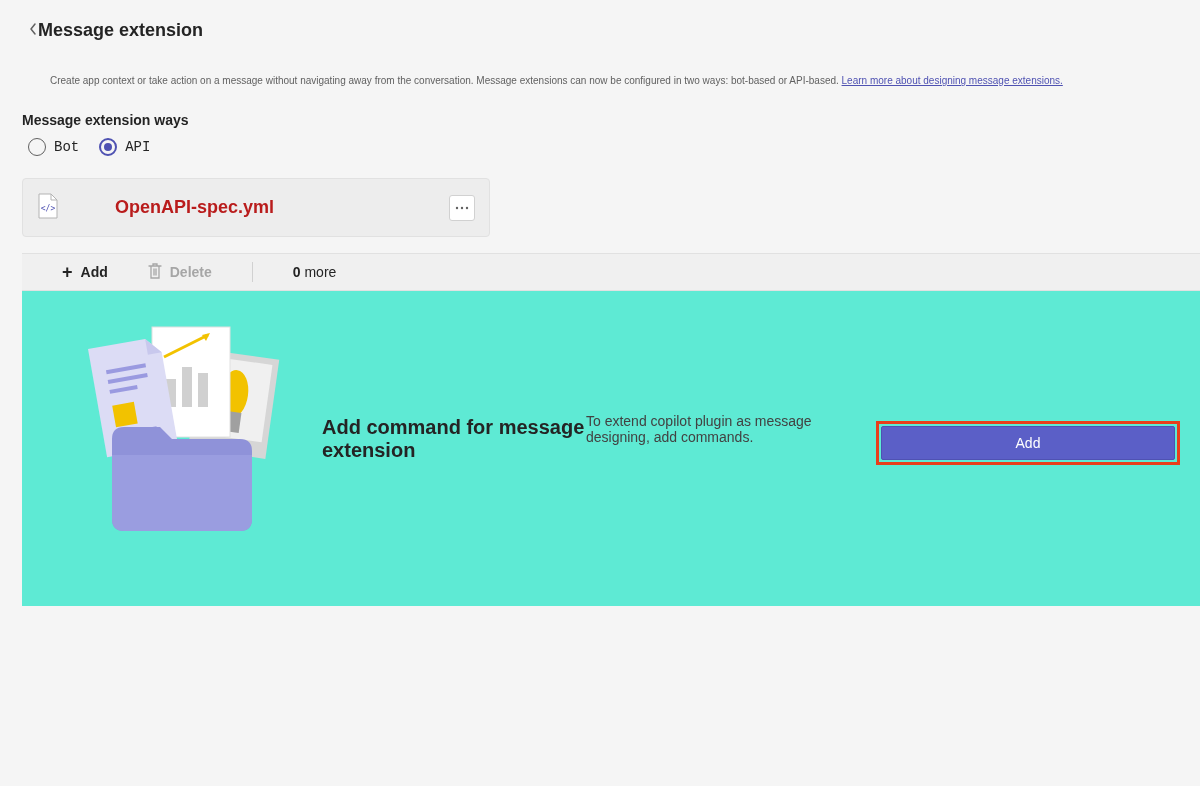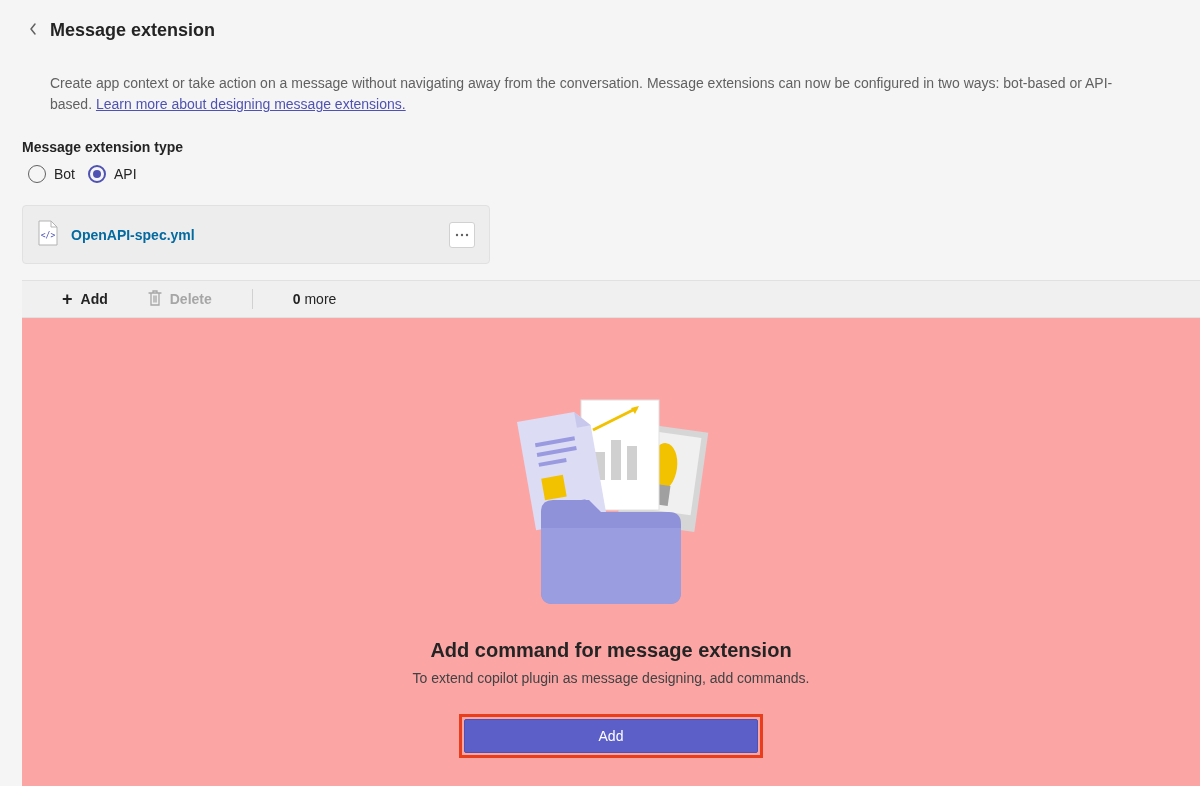--- a/index.html
+++ b/index.html
@@ -8,60 +8,60 @@
       background: #f5f5f5;
       color: #242424;
       font-size: 14px;
     }
     .page {
       padding: 20px 0 0 0;
     }
     .header-row {
       display: flex;
       align-items: center;
-      gap: 12px;
       padding: 0 28px;
       margin-bottom: 8px;
     }
     .back-chevron {
       font-size: 16px;
       color: #616161;
       cursor: pointer;
       line-height: 1;
     }
     .page-title {
       font-size: 18px;
       font-weight: 700;
       color: #242424;
     }
     .description {
       padding: 0 50px;
-      font-size: 14px;
+      font-size: 10px;
       color: #616161;
       line-height: 1.5;
       margin-bottom: 24px;
       margin-top: 32px;
     }
     .description a {
       color: #4f52b2;
       text-decoration: underline;
     }
     .section-label {
       font-size: 14px;
       font-weight: 600;
       color: #242424;
       padding: 0 22px;
       margin-bottom: 10px;
     }
     .radio-row {
       display: flex;
       align-items: center;
-      gap: 13px;
+      gap: 20px;
       padding: 0 28px;
       margin-bottom: 22px;
+      font-family: Liberation Mono, monospace;
     }
     .radio-item {
       display: flex;
       align-items: center;
       gap: 8px;
       cursor: pointer;
     }
     .radio-circle {
       width: 18px;
       height: 18px;
@@ -97,23 +97,24 @@
       gap: 12px;
       width: 468px;
     }
     .file-icon {
       width: 22px;
       height: 26px;
       flex-shrink: 0;
     }
     .file-name {
       font-weight: 600;
-      font-size: 14px;
-      color: #0369a1;
+      font-size: 18px;
+      color: #b91c1c;
       flex: 1;
+      margin-left: 44px;
     }
     .more-btn {
       width: 26px;
       height: 26px;
       border: 1px solid #d1d1d1;
       border-radius: 3px;
       background: #fff;
       display: flex;
       align-items: center;
       justify-content: center;
@@ -155,24 +156,24 @@
     }
     .toolbar-count {
       font-size: 14px;
       color: #242424;
     }
     .toolbar-count .num {
       font-weight: 700;
     }
     .empty-state {
       margin-left: 22px;
-      background: #fca5a5;
-      padding: 74px 20px 40px 20px;
-      display: flex;
-      flex-direction: column;
+      background: #5eead4;
+      padding: 28px 20px 40px 20px;
+      display: flex;
+      flex-direction: row;
       align-items: center;
     }
     .illustration {
       width: 280px;
       height: 220px;
       margin-bottom: 24px;
     }
     .empty-title {
       font-size: 20px;
       font-weight: 700;
@@ -215,21 +216,21 @@
           <path d="M7 2 L3 7 L7 12" stroke="#616161" stroke-width="1.5" fill="none" stroke-linecap="round" stroke-linejoin="round"></path>
         </svg>
     </span>
     <h1 class="page-title">Message extension</h1>
   </div>
 
   <p class="description">
     <span>Create app context or take action on a message without navigating away from the conversation. Message extensions can now be configured in two ways: bot-based or API-based. </span><a href="#">Learn more about designing message extensions.</a>
   </p>
 
-  <div class="section-label">Message extension type</div>
+  <div class="section-label">Message extension ways</div>
 
   <div class="radio-row">
     <div class="radio-item">
       <span class="radio-circle"></span>
       <span class="radio-label">Bot</span>
     </div>
     <div class="radio-item">
       <span class="radio-circle selected"></span>
       <span class="radio-label">API</span>
     </div>

